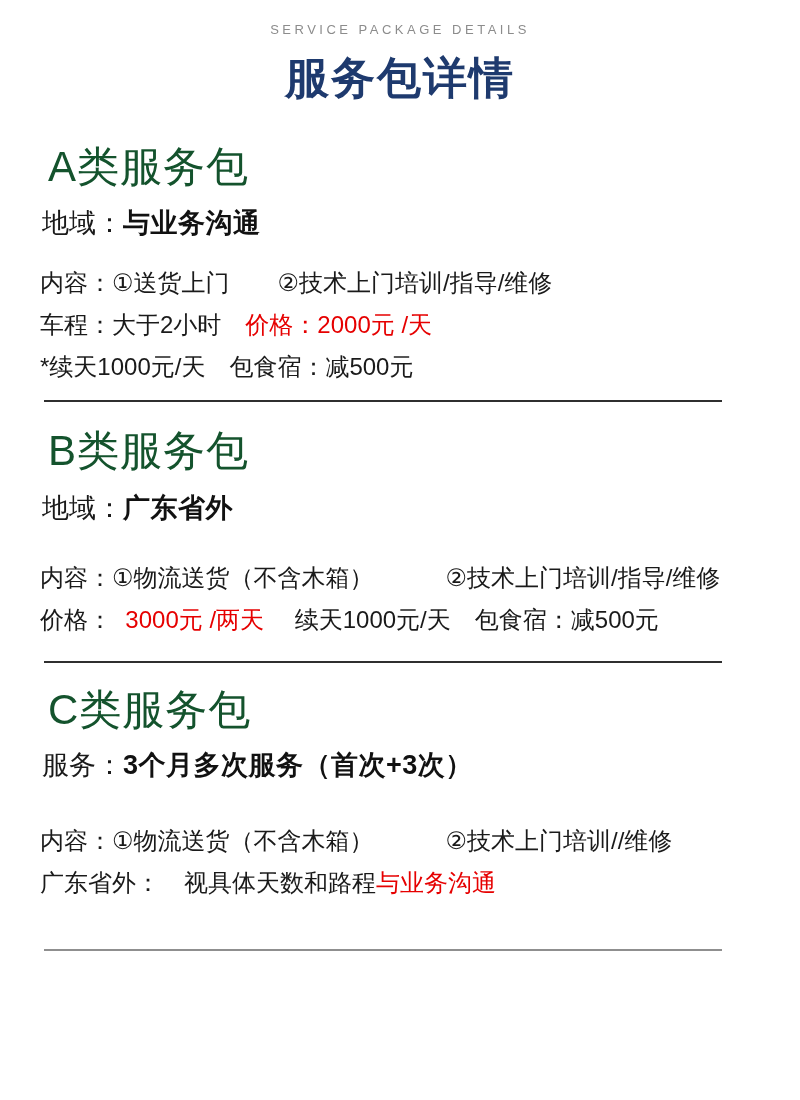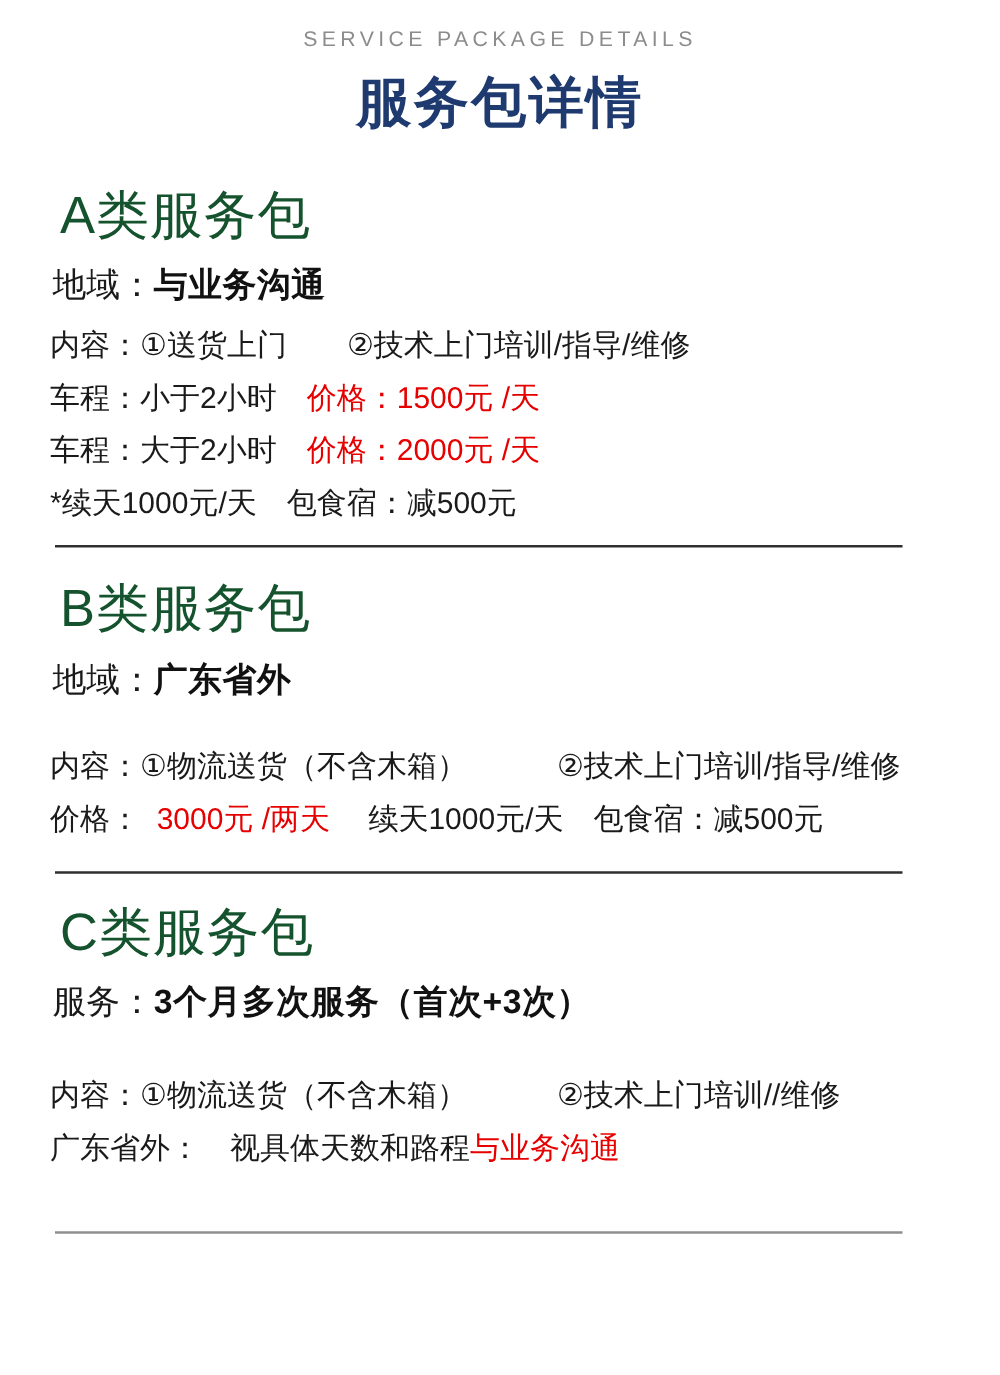--- a/index.html
+++ b/index.html
@@ -5,21 +5,21 @@
   * { margin: 0; padding: 0; box-sizing: border-box; }
   html, body { width: 800px; height: 1100px; background: #ffffff; overflow: hidden; }
   body {
     font-family: "Liberation Sans", "DejaVu Sans", sans-serif;
     color: #1a1a1a;
     padding: 0 40px;
   }
   .eyebrow {
     margin-top: 22px;
     text-align: center;
-    font-size: 17px;
+    font-size: 13px;
     letter-spacing: 3.5px;
     color: #8c8c8c;
     font-weight: 400;
   }
   .title {
     margin-top: 16px;
     text-align: center;
     font-size: 44px;
     line-height: 1.15;
     font-weight: 700;
@@ -39,21 +39,21 @@
   .sec-c .sec-heading { margin-top: 20px; }
   .subtitle {
     margin-top: 12px;
     font-size: 27px;
     line-height: 1.3;
     padding-left: 2px;
   }
   .sec-c .subtitle { margin-top: 10px; }
   .sub-label { font-weight: 500; color: #1a1a1a; }
   .sub-value { font-weight: 700; color: #111111; letter-spacing: 0.5px; }
-  .content-a { margin-top: 15px; }
+  .content-a { margin-top: 26px; }
   .content-b { margin-top: 36px; }
   .content-c { margin-top: 42px; }
   .line {
     font-size: 24px;
     line-height: 31px;
     margin-bottom: 11px;
     white-space: pre-wrap;
     color: #1a1a1a;
     font-weight: 400;
   }
@@ -76,21 +76,20 @@
 <div class="page">
 
   <div class="eyebrow">SERVICE PACKAGE DETAILS</div>
   <h1 class="title">服务包详情</h1>
 
   <section class="sec-a">
     <h2 class="sec-heading">A类服务包</h2>
     <div class="subtitle"><span class="sub-label">地域：</span><span class="sub-value">与业务沟通</span></div>
     <div class="content content-a">
       <p class="line"><span>内容：①送货上门　　②技术上门培训/指导/维修</span></p>
-      <p class="line"><span>车程：小于2小时</span><span class="red">　价格：1500元 /天</span></p>
       <p class="line"><span>车程：大于2小时</span><span class="red">　价格：2000元 /天</span></p>
       <p class="line"><span>*续天1000元/天　包食宿：减500元</span></p>
     </div>
   </section>
 
   <hr class="divider divider-1">
 
   <section class="sec-b">
     <h2 class="sec-heading">B类服务包</h2>
     <div class="subtitle"><span class="sub-label">地域：</span><span class="sub-value">广东省外</span></div>

